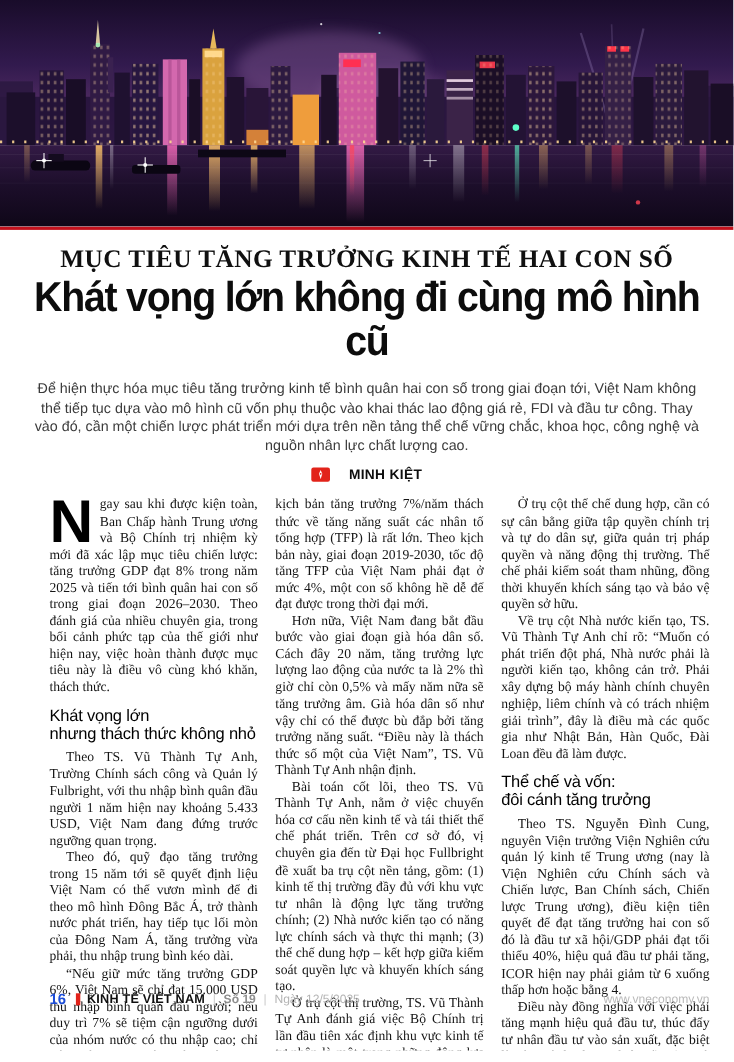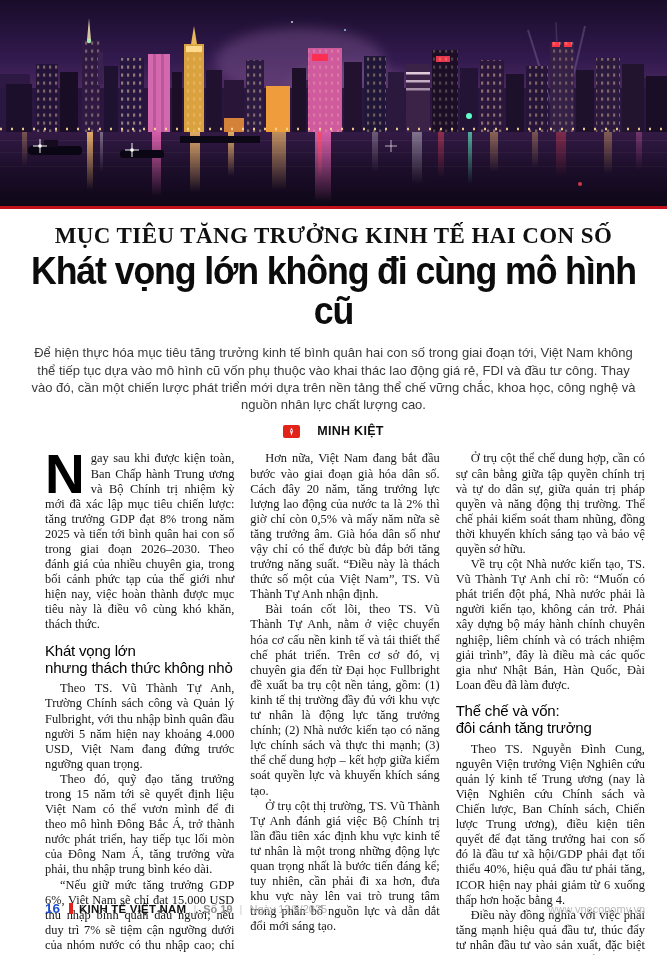--- a/index.html
+++ b/index.html
@@ -245,26 +245,27 @@
         </svg>
     </span>
     <span>MINH KIỆT</span>
   </div>
 
   <div class="article">
     <div class="col">
       <p class="para noindent"><span class="dropcap">N</span><span>gay sau khi được kiện toàn, Ban Chấp hành Trung ương và Bộ Chính trị nhiệm kỳ mới đã xác lập mục tiêu chiến lược: tăng trưởng GDP đạt 8% trong năm 2025 và tiến tới bình quân hai con số trong giai đoạn 2026–2030. Theo đánh giá của nhiều chuyên gia, trong bối cảnh phức tạp của thế giới như hiện nay, việc hoàn thành được mục tiêu này là điều vô cùng khó khăn, thách thức.</span></p>
       <h3 class="subhead">Khát vọng lớn
 nhưng thách thức không nhỏ</h3>
-      <p class="para">Theo TS. Vũ Thành Tự Anh, Trường Chính sách công và Quản lý Fulbright, với thu nhập bình quân đầu người 5 năm hiện nay khoảng 4.000 USD, Việt Nam đang đứng trước ngưỡng quan trọng.</p>
+      <p class="para">Theo TS. Vũ Thành Tự Anh, Trường Chính sách công và Quản lý Fulbright, với thu nhập bình quân đầu người 1 năm hiện nay khoảng 5.433 USD, Việt Nam đang đứng trước ngưỡng quan trọng.</p>
       <p class="para">Theo đó, quỹ đạo tăng trưởng trong 15 năm tới sẽ quyết định liệu Việt Nam có thể vươn mình để đi theo mô hình Đông Bắc Á, trở thành nước phát triển, hay tiếp tục lối mòn của Đông Nam Á, tăng trưởng vừa phải, thu nhập trung bình kéo dài.</p>
       <p class="para">“Nếu giữ mức tăng trưởng GDP 6%, Việt Nam sẽ chỉ đạt 15.000 USD thu nhập bình quân đầu người; nếu duy trì 7% sẽ tiệm cận ngưỡng dưới của nhóm nước có thu nhập cao; chỉ với mức 10% mới giúp Việt Nam chạm tới đích phát triển thu nhập bình quân đầu người 33.000 USD và gia nhập nhóm quốc gia phát triển”, TS. Vũ Thành Tự Anh cho hay.</p>
 
     </div>
     <div class="col">
+      <p class="para noindent">kịch bản tăng trưởng 7%/năm thách thức về tăng năng suất các nhân tố tổng hợp (TFP) là rất lớn. Theo kịch bản này, giai đoạn 2019-2030, tốc độ tăng TFP của Việt Nam phải đạt ở mức 4%, một con số không hề dễ để đạt được trong thời đại mới.</p>
       <p class="para">Hơn nữa, Việt Nam đang bắt đầu bước vào giai đoạn già hóa dân số. Cách đây 20 năm, tăng trưởng lực lượng lao động của nước ta là 2% thì giờ chỉ còn 0,5% và mấy năm nữa sẽ tăng trưởng âm. Già hóa dân số như vậy chỉ có thể được bù đắp bởi tăng trưởng năng suất. “Điều này là thách thức số một của Việt Nam”, TS. Vũ Thành Tự Anh nhận định.</p>
       <p class="para">Bài toán cốt lõi, theo TS. Vũ Thành Tự Anh, nằm ở việc chuyển hóa cơ cấu nền kinh tế và tái thiết thể chế phát triển. Trên cơ sở đó, vị chuyên gia đến từ Đại học Fullbright đề xuất ba trụ cột nền tảng, gồm: (1) kinh tế thị trường đầy đủ với khu vực tư nhân là động lực tăng trưởng chính; (2) Nhà nước kiến tạo có năng lực chính sách và thực thi mạnh; (3) thể chế dung hợp – kết hợp giữa kiểm soát quyền lực và khuyến khích sáng tạo.</p>
       <p class="para">Ở trụ cột thị trường, TS. Vũ Thành Tự Anh đánh giá việc Bộ Chính trị lần đầu tiên xác định khu vực kinh tế tư nhân là một trong những động lực quan trọng nhất là bước tiến đáng kể; tuy nhiên, cần phải đi xa hơn, đưa khu vực này lên vai trò trung tâm trong phân bổ nguồn lực và dẫn dắt đổi mới sáng tạo.</p>
     </div>
     <div class="col">
       <p class="para">Ở trụ cột thể chế dung hợp, cần có sự cân bằng giữa tập quyền chính trị và tự do dân sự, giữa quản trị pháp quyền và năng động thị trường. Thể chế phải kiểm soát tham nhũng, đồng thời khuyến khích sáng tạo và bảo vệ quyền sở hữu.</p>
       <p class="para">Về trụ cột Nhà nước kiến tạo, TS. Vũ Thành Tự Anh chỉ rõ: “Muốn có phát triển đột phá, Nhà nước phải là người kiến tạo, không cản trở. Phải xây dựng bộ máy hành chính chuyên nghiệp, liêm chính và có trách nhiệm giải trình”, đây là điều mà các quốc gia như Nhật Bản, Hàn Quốc, Đài Loan đều đã làm được.</p>
       <h3 class="subhead">Thể chế và vốn:
 đôi cánh tăng trưởng</h3>
       <p class="para">Theo TS. Nguyễn Đình Cung, nguyên Viện trưởng Viện Nghiên cứu quản lý kinh tế Trung ương (nay là Viện Nghiên cứu Chính sách và Chiến lược, Ban Chính sách, Chiến lược Trung ương), điều kiện tiên quyết để đạt tăng trưởng hai con số đó là đầu tư xã hội/GDP phải đạt tối thiểu 40%, hiệu quả đầu tư phải tăng, ICOR hiện nay phải giảm từ 6 xuống thấp hơn hoặc bằng 4.</p>

